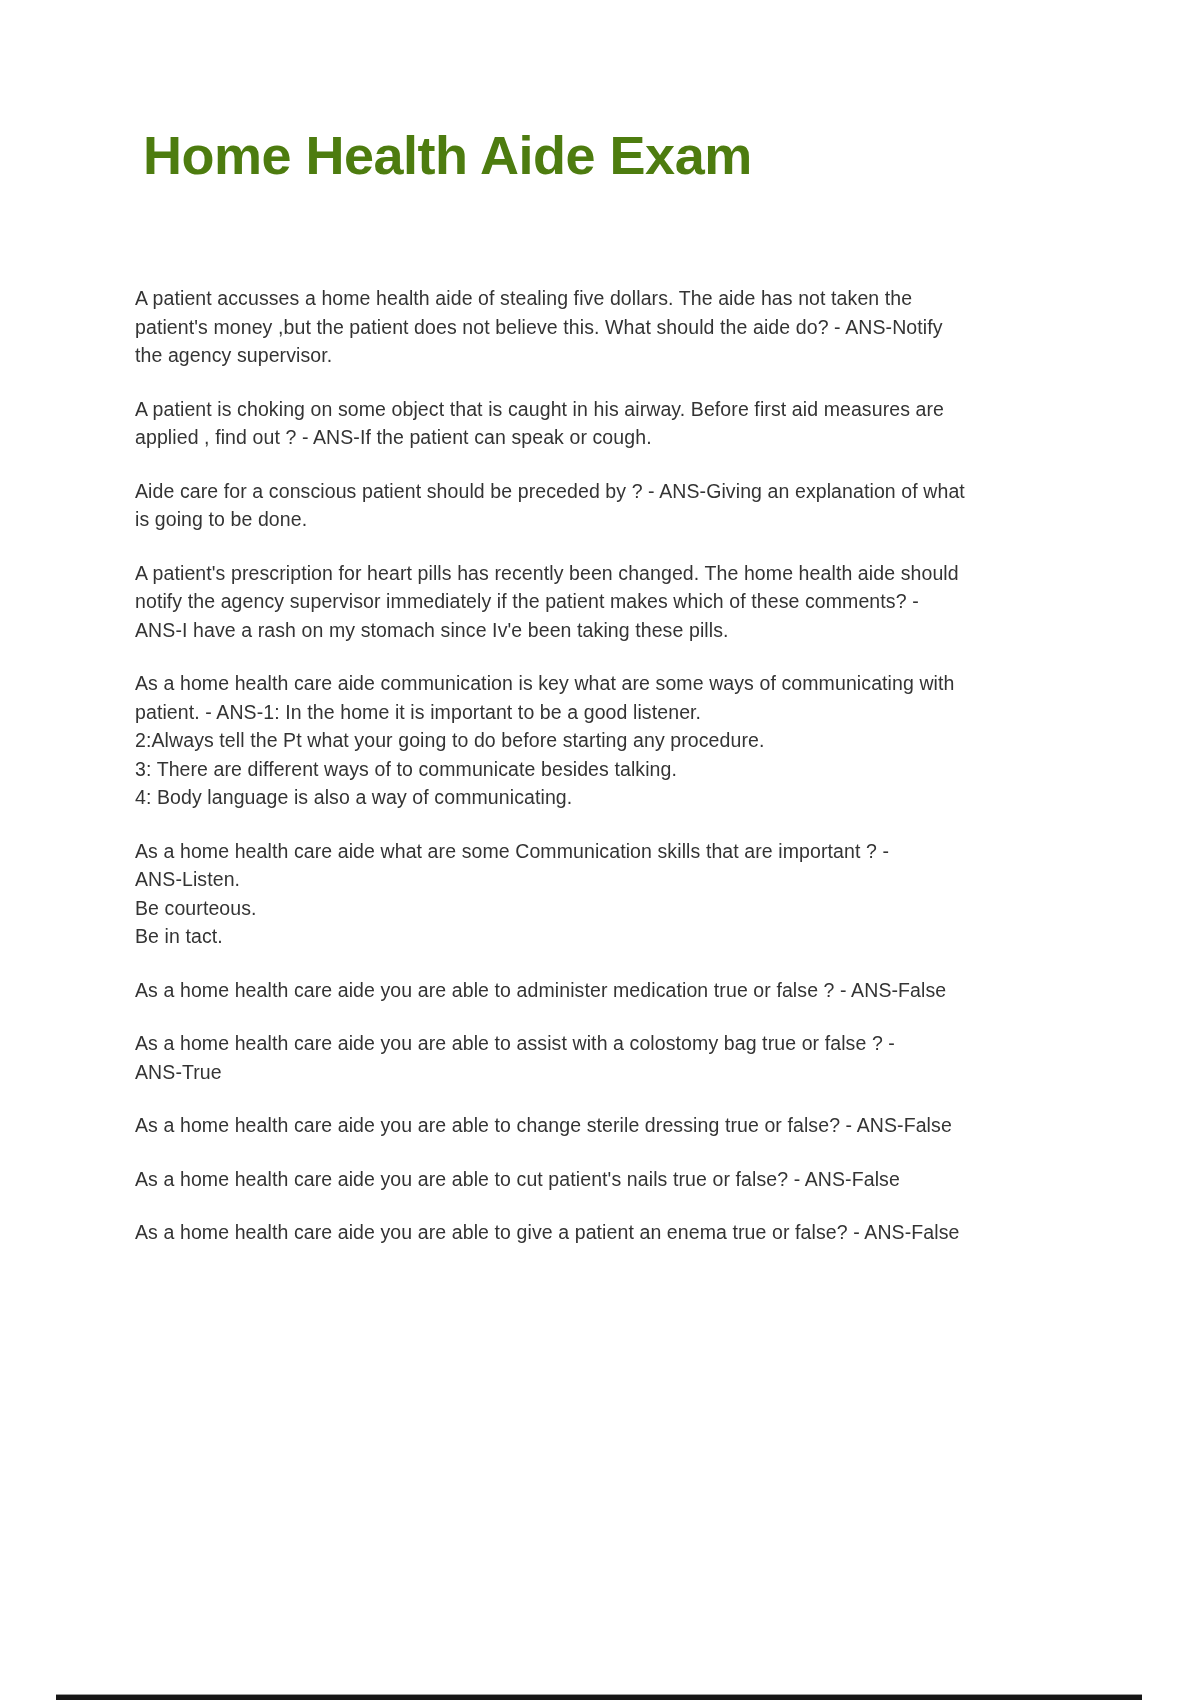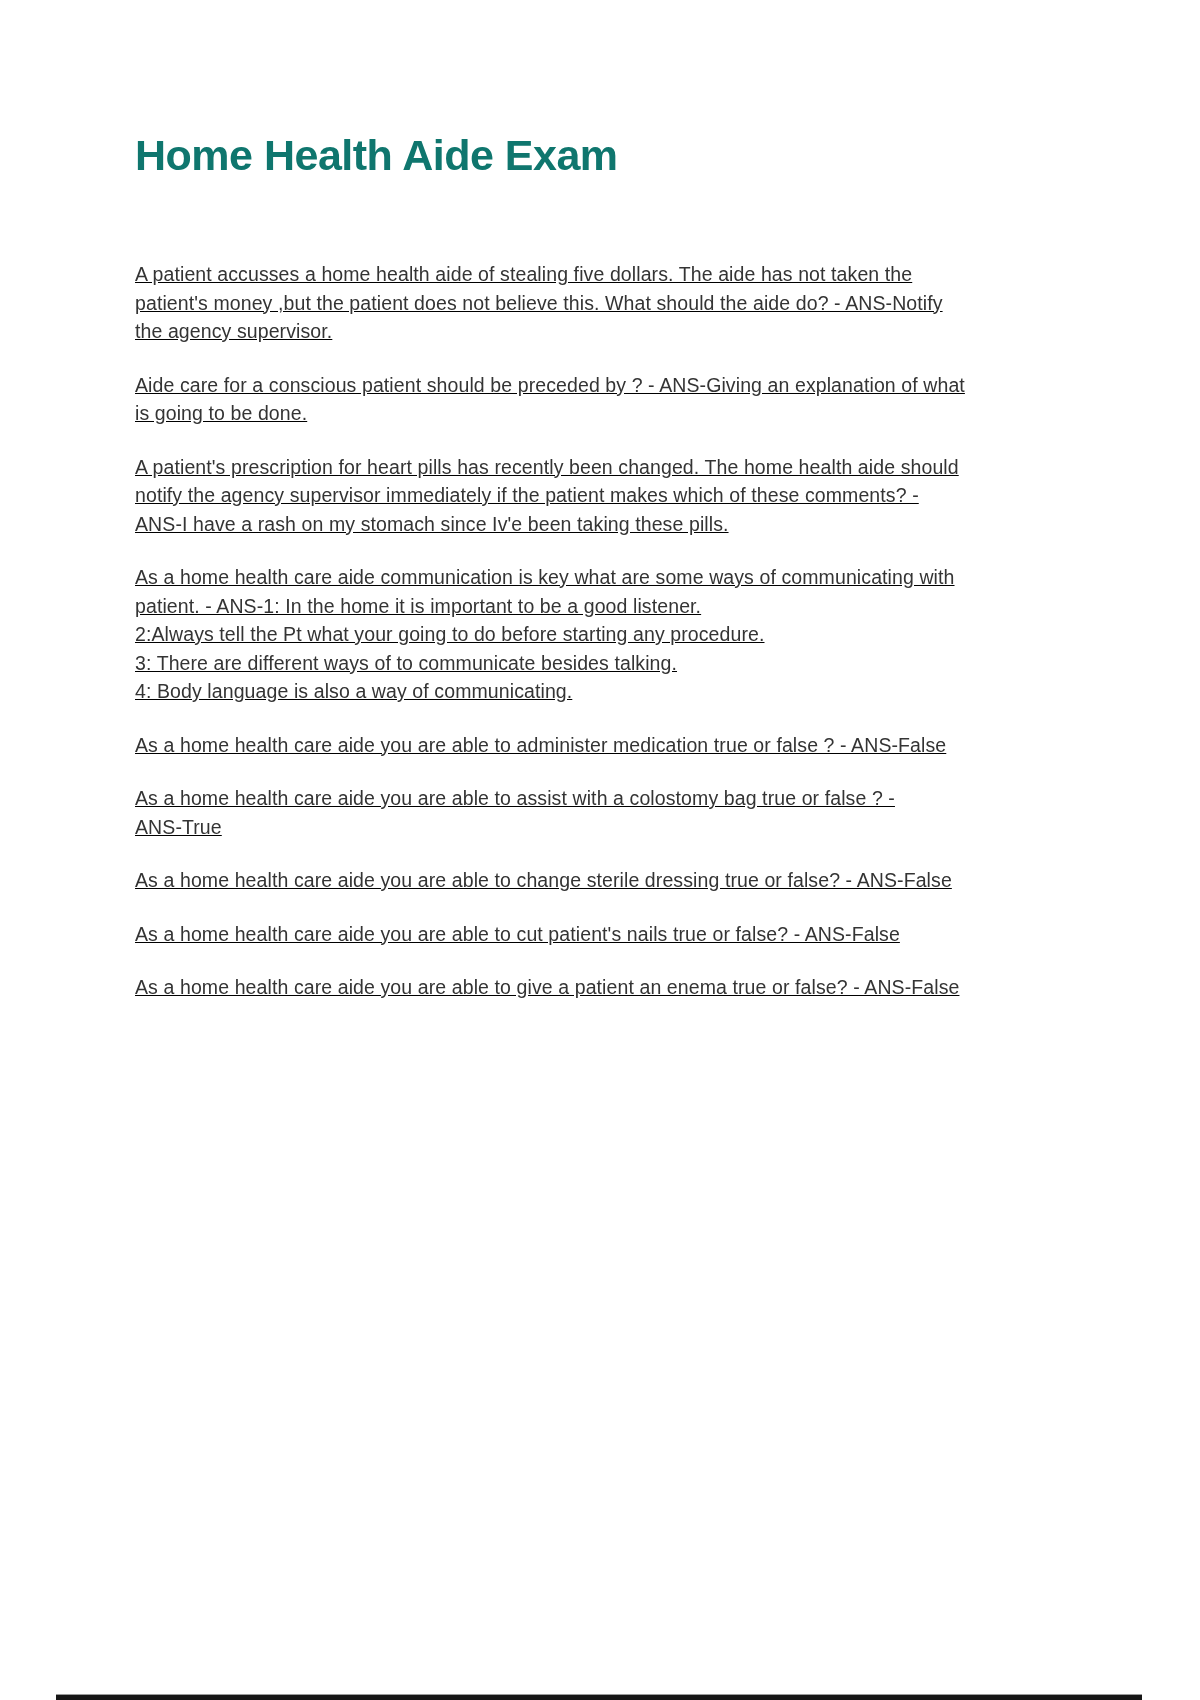--- a/index.html
+++ b/index.html
@@ -17,31 +17,30 @@
     background: #ffffff;
     font-family: "Liberation Sans", "DejaVu Sans", sans-serif;
   }
   .content {
     position: absolute;
     left: 135px;
     top: 0;
     width: 905px;
   }
   h1.doc-title {
-    margin: 130px 0 0 0;
+    margin: 130px 0 0 8px;
     padding: 0;
-    font-size: 43px;
+    font-size: 54px;
     line-height: 50px;
     font-weight: bold;
     letter-spacing: -0.5px;
-    color: #0f766e;
+    color: #4d7c0f;
   }
   .qa-list {
-    margin-top: 80px;
-    text-decoration: underline;
+    margin-top: 104px;
   }
   p.qa {
     margin: 0 0 25px 0;
     padding: 0;
     font-size: 19.5px;
     line-height: 28.5px;
     color: #343434;
     white-space: pre-line;
     letter-spacing: 0.1px;
   }
@@ -59,30 +58,36 @@
 <body>
 
 <div class="page">
   <div class="content">
     <h1 class="doc-title">Home Health Aide Exam</h1>
 
     <div class="qa-list">
       <p class="qa">A patient accusses a home health aide of stealing five dollars. The aide has not taken the
 patient's money ,but the patient does not believe this. What should the aide do? - ANS-Notify
 the agency supervisor.</p>
+      <p class="qa">A patient is choking on some object that is caught in his airway. Before first aid measures are
+applied , find out ? - ANS-If the patient can speak or cough.</p>
       <p class="qa">Aide care for a conscious patient should be preceded by ? - ANS-Giving an explanation of what
 is going to be done.</p>
       <p class="qa">A patient's prescription for heart pills has recently been changed. The home health aide should
 notify the agency supervisor immediately if the patient makes which of these comments? -
 ANS-I have a rash on my stomach since Iv'e been taking these pills.</p>
       <p class="qa">As a home health care aide communication is key what are some ways of communicating with
 patient. - ANS-1: In the home it is important to be a good listener.
 2:Always tell the Pt what your going to do before starting any procedure.
 3: There are different ways of to communicate besides talking.
 4: Body language is also a way of communicating.</p>
+      <p class="qa">As a home health care aide what are some Communication skills that are important ? -
+ANS-Listen.
+Be courteous.
+Be in tact.</p>
       <p class="qa">As a home health care aide you are able to administer medication true or false ? - ANS-False</p>
       <p class="qa">As a home health care aide you are able to assist with a colostomy bag true or false ? -
 ANS-True</p>
       <p class="qa">As a home health care aide you are able to change sterile dressing true or false? - ANS-False</p>
       <p class="qa">As a home health care aide you are able to cut patient's nails true or false? - ANS-False</p>
       <p class="qa">As a home health care aide you are able to give a patient an enema true or false? - ANS-False</p>
     </div>
   </div>
 
   <div class="bottom-divider"></div>

